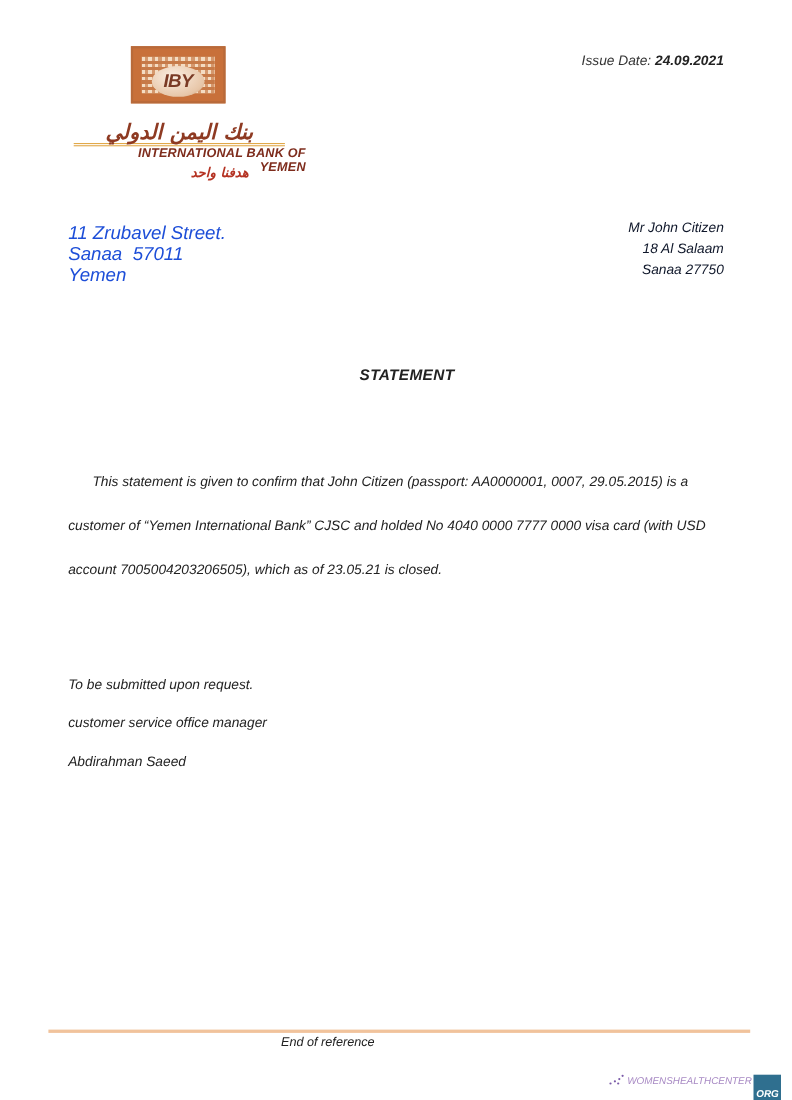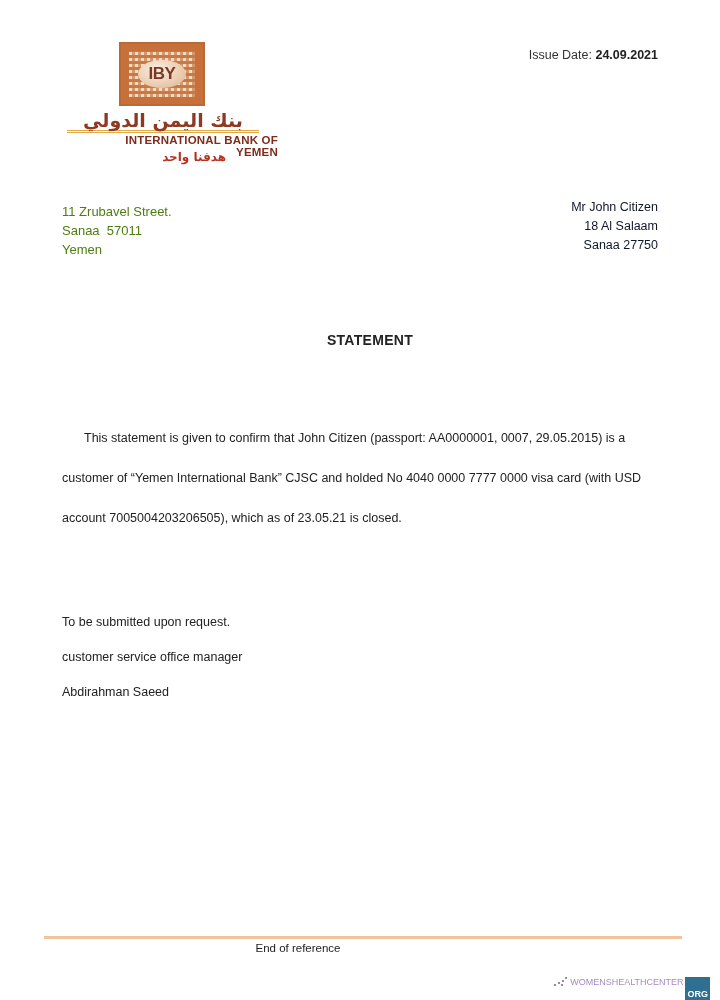--- a/index.html
+++ b/index.html
@@ -1,22 +1,22 @@
 <!DOCTYPE html>
 <html><head>
   <meta charset="utf-8">
   <style>
     html, body { margin: 0; padding: 0; background: #ffffff; }
     body { width: 720px; height: 1000px; position: relative; overflow: hidden;
            font-family: "Liberation Sans", "DejaVu Sans", sans-serif; color: #1e1e1e; }
-    .abs { position: absolute; }
+    .abs { position: absolute; font-style: italic; }
 
     
     .logo { left: 62px; top: 40px; width: 200px; height: 130px; }
-    .logo-emblem { position: absolute; left: 57px; top: 2px; width: 86px; height: 64px;
+    .logo-emblem { position: absolute; left: 57px; top: 2px; width: 86px; height: 52px;
                    background: #c8703a; border: 2px solid #b86a3a; box-sizing: border-box; }
     .logo-emblem .inner { position: absolute; left: 8px; top: 7px; right: 8px; bottom: 7px;
                    background:
                      repeating-linear-gradient(0deg, #f4dcc2 0 3px, #c77a48 3px 6px),
                      #e9c3a0; }
     .logo-emblem .grid { position: absolute; left: 8px; top: 7px; right: 8px; bottom: 7px;
                    background: repeating-linear-gradient(90deg, transparent 0 3px, #c77a48 3px 6px);
                    opacity: 0.7; }
     .logo-emblem .oval { position: absolute; left: 17px; top: 16px; width: 48px; height: 28px;
                    border-radius: 50%; background: radial-gradient(ellipse at 40% 35%, #fbeee2, #e7c6a8 70%, #c89670);
@@ -29,21 +29,21 @@
     .logo-english { position: absolute; left: 20px; top: 94px; width: 196px;
                    font-weight: bold; font-size: 11.5px; color: #7e2c1c; text-align: right;
                    letter-spacing: 0.2px; }
     .logo-slogan { position: absolute; left: 4px; top: 110px; width: 160px;
                    font-family: "DejaVu Sans", sans-serif; font-size: 12px; color: #b53323;
                    direction: rtl; font-weight: bold; }
 
     .issue { right: 62px; top: 48px; font-size: 12.5px; color: #333; }
     .issue b { color: #222; font-weight: bold; }
 
-    .addr-left { left: 62px; top: 202px; font-size: 13px; line-height: 19px; color: #4d7c0f; }
+    .addr-left { left: 62px; top: 202px; font-size: 17px; line-height: 19px; color: #1d4ed8; }
     .addr-right { right: 62px; top: 198px; font-size: 12.5px; line-height: 19px; color: #0f172a; text-align: right; }
 
     .title { left: 0; width: 740px; top: 332px; text-align: center; font-weight: bold; font-size: 14px; color: #222; letter-spacing: 0.3px; }
 
     .body-text { left: 62px; top: 418px; width: 600px; font-size: 12.5px; line-height: 40px; color: #222; }
     .body-text .indent { display: inline-block; width: 22px; }
 
     .closing { left: 62px; top: 605px; font-size: 12.5px; line-height: 35px; color: #222; }
 
     .rule { left: 44px; top: 936px; width: 638px; height: 3px; background: #f1c39c; }

